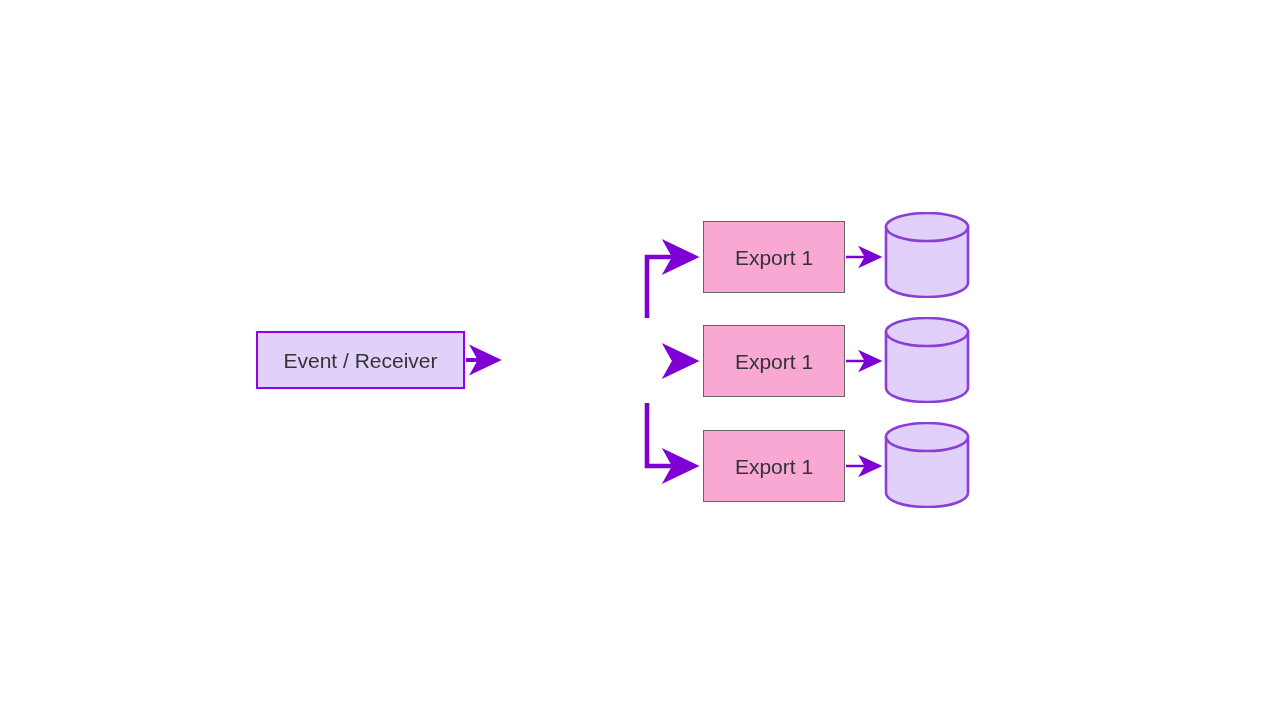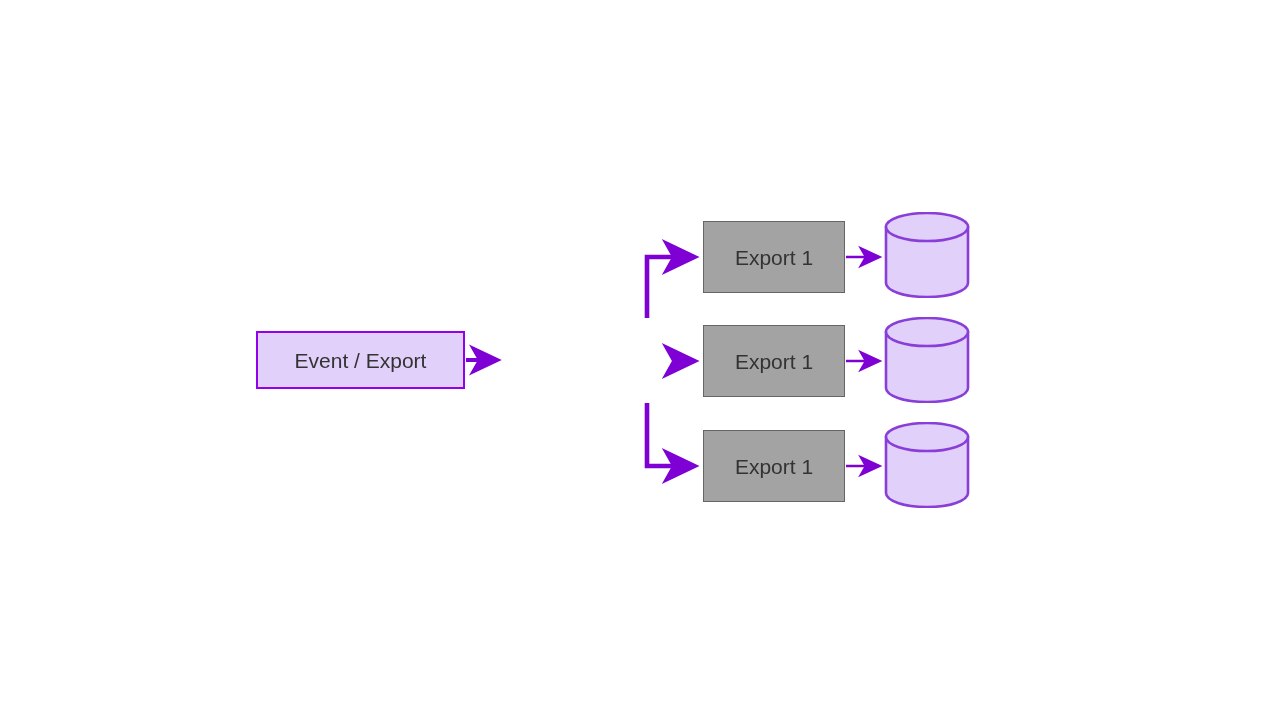--- a/index.html
+++ b/index.html
@@ -62,21 +62,21 @@
     top: 0;
   }
   .node-receiver .hex-label {
     position: relative;
     z-index: 2;
   }
   
   .node-export {
     width: 142px;
     height: 72px;
-    background: #a3a3a3;
+    background: #f9a8d4;
     border: 1.6px solid #666666;
     left: 703px;
   }
   .node-export.r1 { top: 221px; }
   .node-export.r2 { top: 325px; }
   .node-export.r3 { top: 430px; }
   
   .node-db {
     width: 86px;
     height: 86px;
@@ -125,21 +125,21 @@
     </g>
     <g>
       <line x1="846" y1="361" x2="879" y2="361" stroke="#7f00d4" stroke-width="2.4" marker-end="url(#ah-thin)"></line>
     </g>
     <g>
       <line x1="846" y1="466" x2="879" y2="466" stroke="#7f00d4" stroke-width="2.4" marker-end="url(#ah-thin)"></line>
     </g>
   </svg>
 
   <div class="node node-event">
-    <span>Event / Export</span>
+    <span>Event / Receiver</span>
   </div>
 
 
   <div class="node node-export r1">
     <span>Export 1</span>
   </div>
   <div class="node node-export r2">
     <span>Export 1</span>
   </div>
   <div class="node node-export r3">

